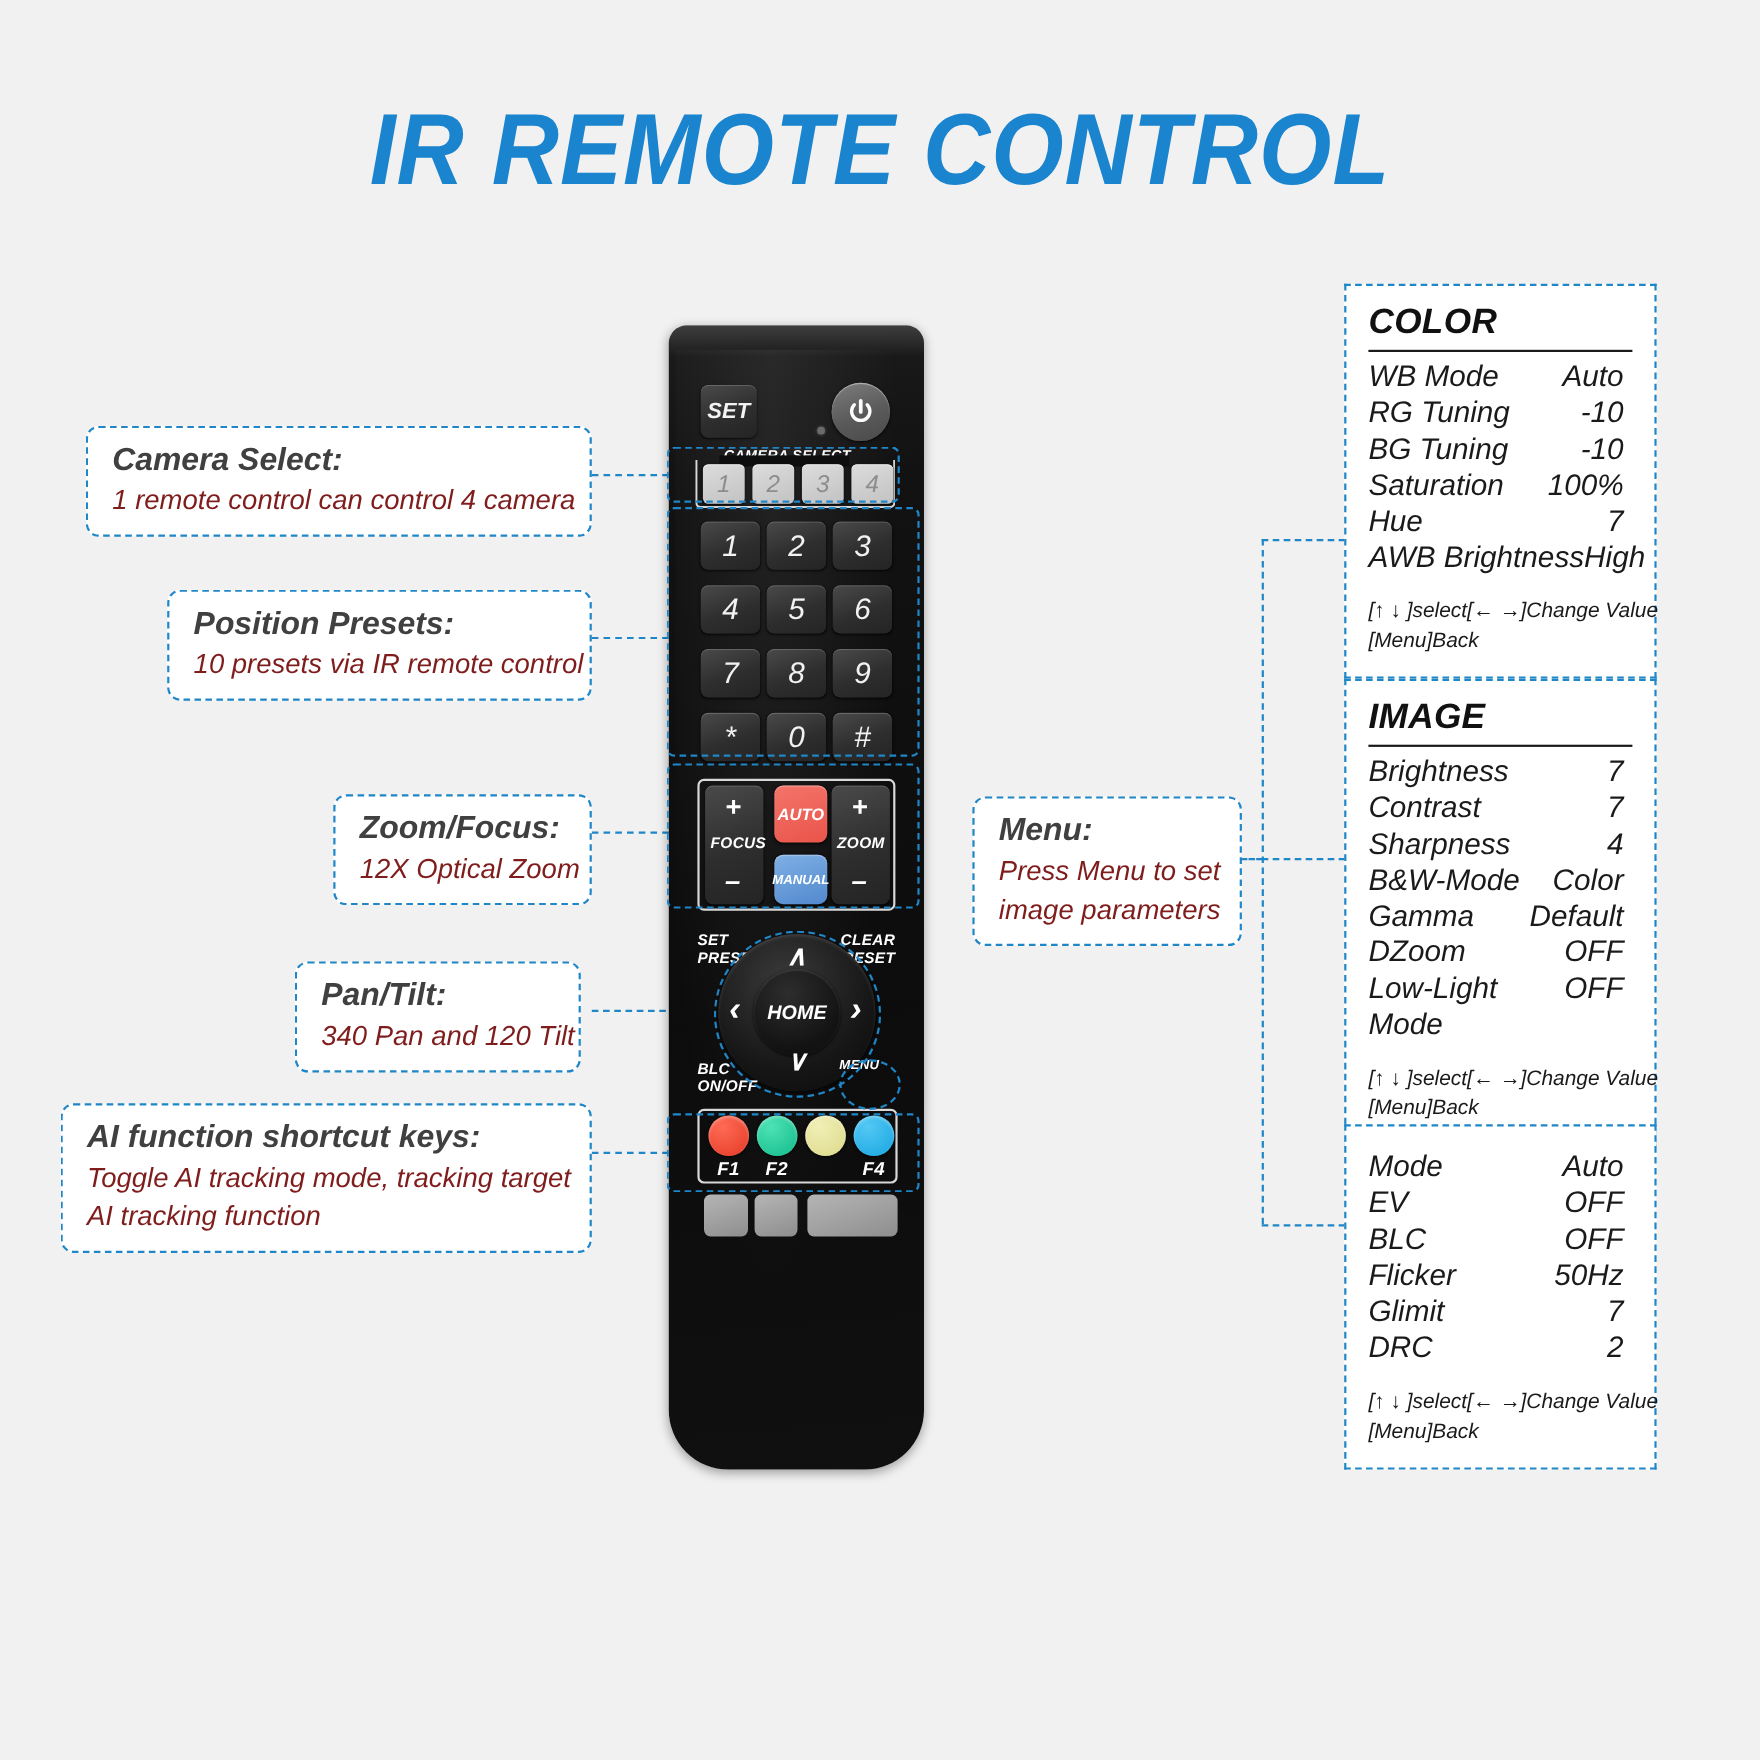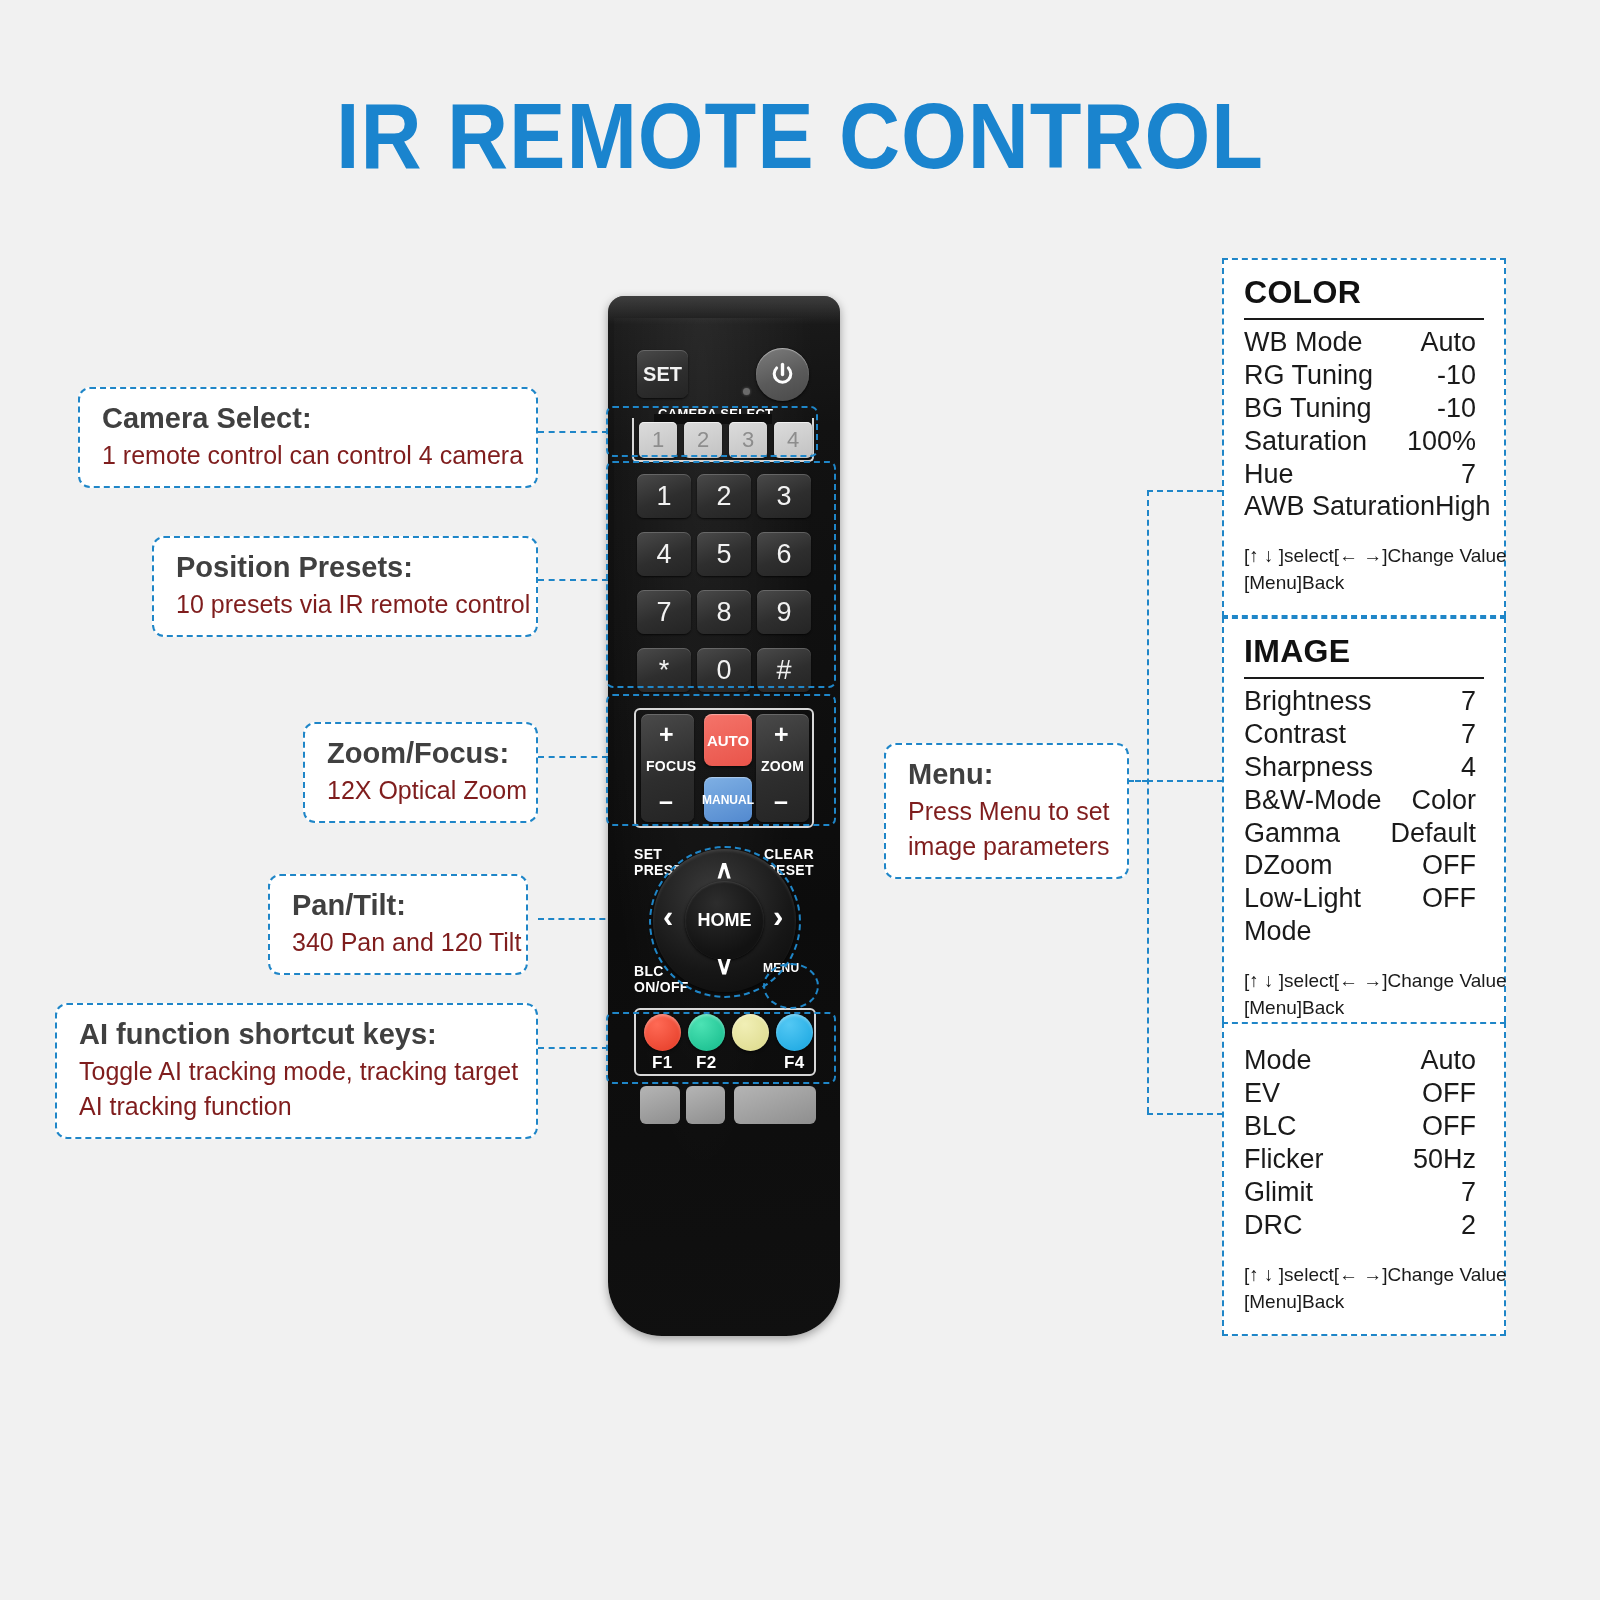--- a/index.html
+++ b/index.html
@@ -2,21 +2,21 @@
 <html><head>
 <meta charset="utf-8">
 <style>
   * { box-sizing: border-box; margin: 0; padding: 0; }
   html, body {
     width: 1600px; height: 1600px;
     background: #f1f1f1;
     font-family: "Liberation Sans", sans-serif;
     overflow: hidden;
   }
-  #stage { position: relative; width: 1600px; height: 1600px; }
+  #stage { position: relative; width: 1600px; height: 1600px; font-style: italic; }
 
   
   .title {
     position: absolute; left: 0; top: 84px; width: 1600px;
     text-align: center;
     font-family: "Liberation Sans", sans-serif;
     font-size: 92px; font-weight: bold; letter-spacing: 1px;
     color: #1a84ce;
     transform: scaleX(0.92);
   }
@@ -192,21 +192,21 @@
     <div class="ct">Pan/Tilt:</div>
     <div class="cs">340 Pan and 120 Tilt</div>
   </div>
 
   <div class="callout" style="left:55px; top:1003px; width:483px;">
     <div class="ct">AI function shortcut keys:</div>
     <div class="cs">Toggle AI tracking mode, tracking target</div>
     <div class="cs">AI tracking function</div>
   </div>
 
-  <div class="callout" style="left:884px; top:743px; width:245px;">
+  <div class="callout" style="left:884px; top:724px; width:245px;">
     <div class="ct">Menu:</div>
     <div class="cs">Press Menu to set</div>
     <div class="cs">image parameters</div>
   </div>
 
   <div class="panel" style="left:1222px; top:258px; width:284px;">
     <div class="ptitle">COLOR</div>
     <div class="prows">
       <div class="prow">
         <span class="pk">WB Mode</span>
@@ -222,21 +222,21 @@
       </div>
       <div class="prow">
         <span class="pk">Saturation</span>
         <span class="pv">100%</span>
       </div>
       <div class="prow">
         <span class="pk">Hue</span>
         <span class="pv">7</span>
       </div>
       <div class="prow">
-        <span class="pk">AWB Saturation</span>
+        <span class="pk">AWB Brightness</span>
         <span class="pv">High</span>
       </div>
     </div>
     <div class="phint">
       <div>[↑ ↓ ]select[← →]Change Value</div>
       <div>[Menu]Back</div>
     </div>
   </div>
 
   <div class="panel" style="left:1222px; top:617px; width:284px;">

